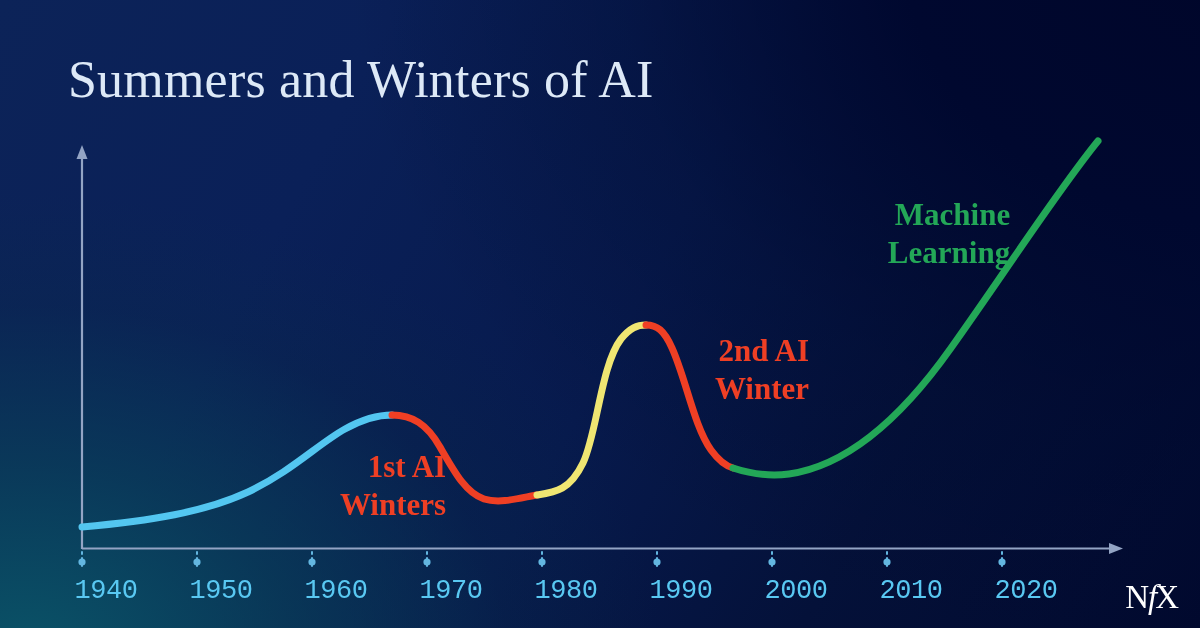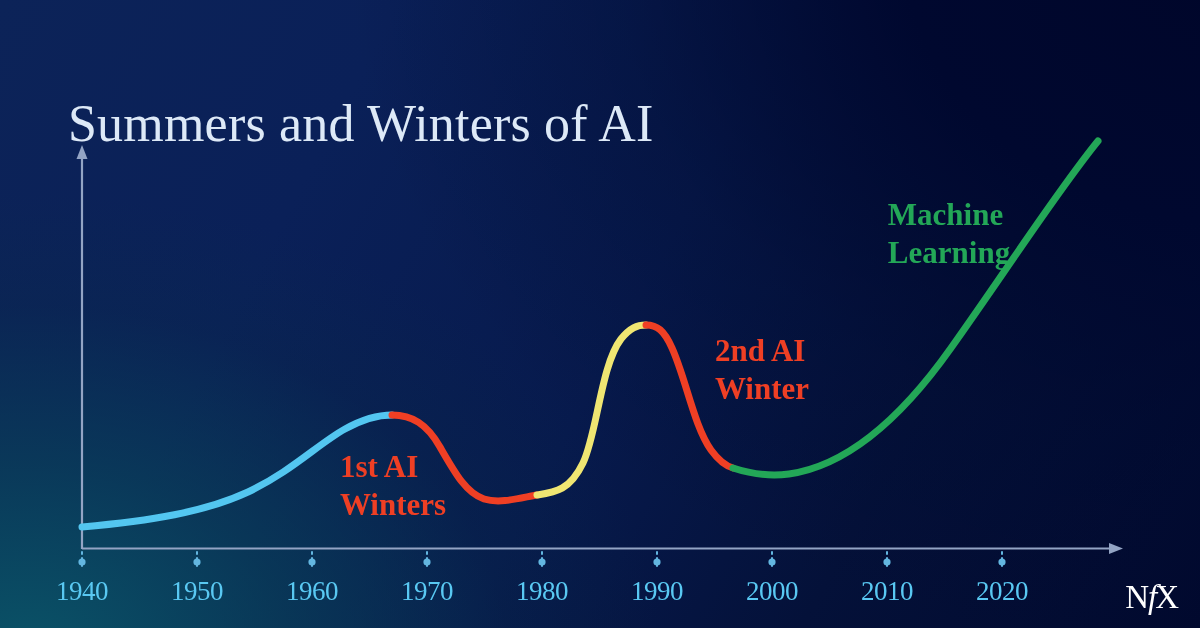--- a/index.html
+++ b/index.html
@@ -24,51 +24,51 @@
   #title {
     position: absolute;
     left: 68px;
     top: 52px;
     font-size: 52px;
     line-height: 1.08;
     color: #dde9f7;
     letter-spacing: 0.2px;
     white-space: nowrap;
     font-weight: 400;
-    margin-top: 44px;
   }
 
   
   #plot {
     position: absolute;
     left: 0;
     top: 0;
     width: 1200px;
     height: 628px;
   }
 
   
   .tick-label {
     position: absolute;
     transform: translateX(-50%);
-    font-family: Liberation Serif, serif;
+    font-family: Liberation Mono, monospace;
     font-size: 27px;
     color: #59c8f2;
     letter-spacing: -0.5px;
     white-space: nowrap;
+    margin-left: 24px;
   }
 
   
   .era-label {
     position: absolute;
     font-family: "Liberation Serif", "DejaVu Serif", serif;
     font-weight: 700;
     font-size: 31px;
     line-height: 1.22;
-    text-align: left;
+    text-align: right;
     white-space: pre;
     transform: translateX(-50%);
   }
 
   
   #logo {
     position: absolute;
     right: 22px;
     bottom: 14px;
     color: #ffffff;

